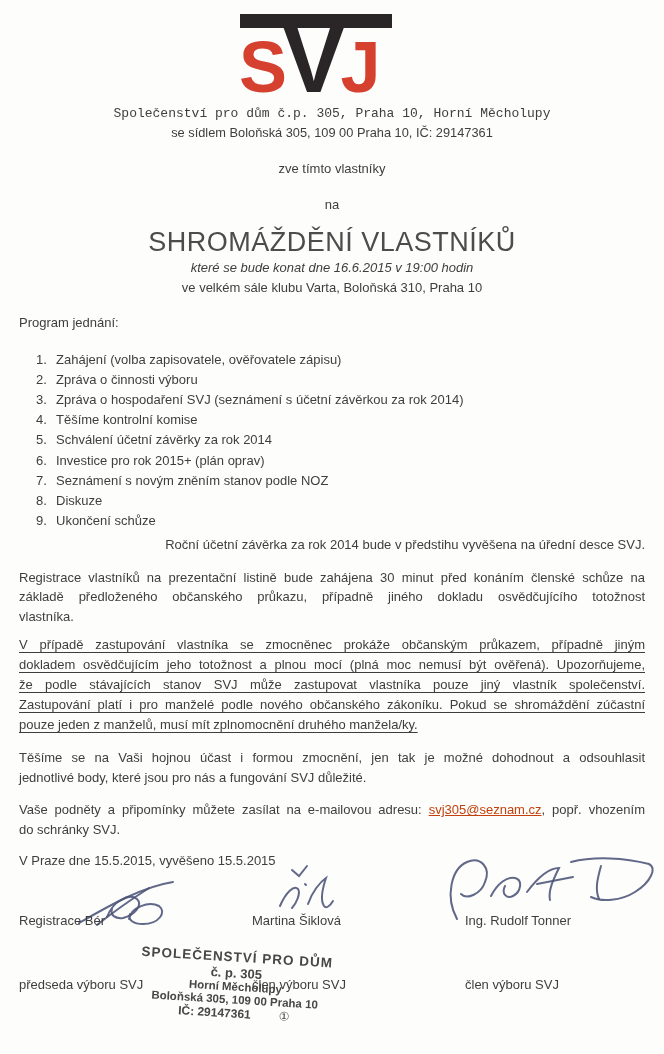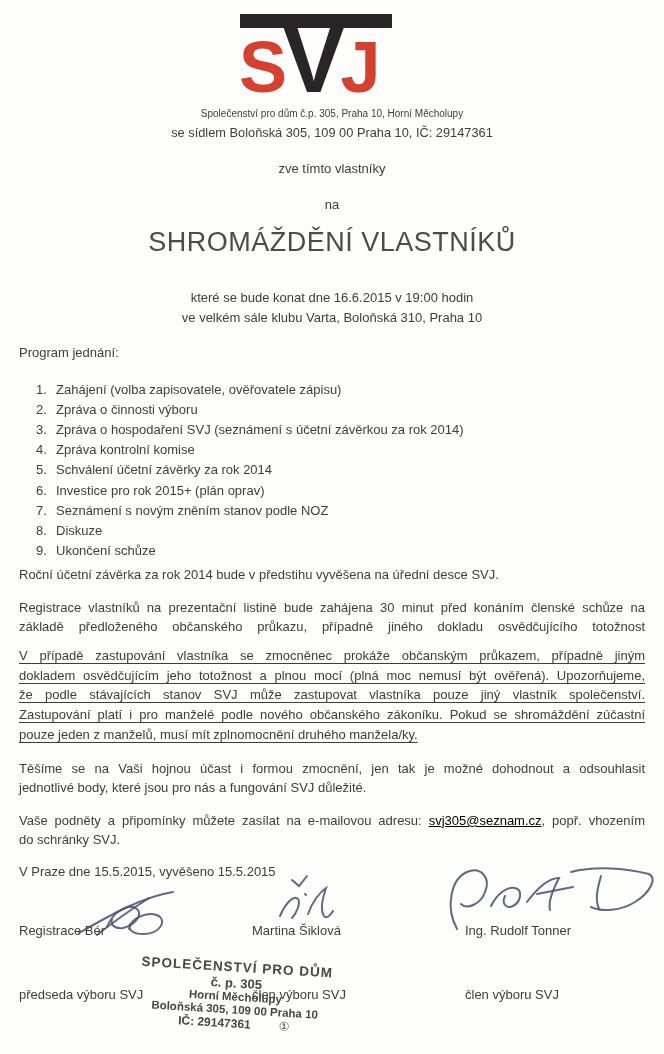--- a/index.html
+++ b/index.html
@@ -18,44 +18,44 @@
   
   .logo-wrap { position: relative; width: 186px; height: 90px; margin: 8px auto 0; }
   .logo-bar { position: absolute; top: 6px; left: 1px; width: 152px; height: 14px; background: #2a2526; }
   .logo-letters { position: absolute; left: 0; bottom: 4px; display: flex; align-items: flex-end; }
   .logo-letters span { display: block; font-weight: bold; line-height: 0.74; }
   .logo-s { font-size: 72px; color: #d6402f; }
   .logo-v { font-size: 92px; color: #2a2526; margin-left: -4px; }
   .logo-j { font-size: 72px; color: #d6402f; margin-left: -4px; }
   
   .center { text-align: center; }
-  .org1 { margin-top: 6px; line-height: 19px; font-size: 10px; }
+  .org1 { margin-top: 6px; line-height: 19px; font-size: 13px; font-family: Liberation Mono, monospace; }
   .org2 { line-height: 19px; font-size: 12.8px; }
   .zve { margin-top: 17px; line-height: 19px; }
   .na  { margin-top: 17px; line-height: 19px; }
   .doc-title { margin-top: 12px; font-size: 27px; line-height: 32px; color: #4c4c4c; letter-spacing: 0.5px; font-weight: 400; }
-  .when  { margin-top: 30px; line-height: 19.5px; }
+  .when  { line-height: 19.5px; font-style: italic; }
   .where { line-height: 19.5px; }
   
   .program-heading { margin-top: 16px; line-height: 19.5px; }
   .agenda { margin-top: 17px; list-style: none; }
   .agenda li { display: flex; line-height: 20.2px; }
   .agenda .num { width: 20px; margin-left: 17px; text-align: left; flex: none; }
   .agenda .txt { }
   
   .para { }
   .line { line-height: 19.5px; }
   .just { text-align: justify; text-align-last: justify; }
-  .p1 { margin-top: 4px; }
+  .p1 { margin-top: 4px; text-align: right; }
   .p2 { margin-top: 13px; }
   .p3 { margin-top: 9px; }
   .p3 .line { line-height: 19.8px; text-decoration: underline; text-underline-offset: 3px; }
   .p4 { margin-top: 14px; }
   .p5 { margin-top: 13px; }
-  .p5 a { color: #000000; text-decoration: underline; }
+  .p5 a { color: #c2410c; text-decoration: underline; }
   .date-line { margin-top: 12px; line-height: 19.5px; }
   
   .sig-area { position: relative; margin-top: 6px; height: 150px; }
   .sig-col { position: absolute; top: 34px; }
   .sig-col .sig-name { line-height: 20px; }
   .sig-col .sig-role { line-height: 20px; margin-top: 44px; }
   .sig-col1 { left: 0; }
   .sig-col2 { left: 233px; }
   .sig-col3 { left: 446px; }
   .sig-svg { position: absolute; pointer-events: none; }
@@ -106,21 +106,21 @@
     <li>
         <span class="num">2.</span>
         <span class="txt">Zpráva o činnosti výboru</span>
       </li>
     <li>
         <span class="num">3.</span>
         <span class="txt">Zpráva o hospodaření SVJ (seznámení s účetní závěrkou za rok 2014)</span>
       </li>
     <li>
         <span class="num">4.</span>
-        <span class="txt">Zpráva kontrolní komise</span>
+        <span class="txt">Těšíme kontrolní komise</span>
       </li>
     <li>
         <span class="num">5.</span>
         <span class="txt">Schválení účetní závěrky za rok 2014</span>
       </li>
     <li>
         <span class="num">6.</span>
         <span class="txt">Investice pro rok 2015+ (plán oprav)</span>
       </li>
     <li>
@@ -137,20 +137,21 @@
       </li>
   </ul>
 
   <div class="para p1">
     <div class="line">Roční účetní závěrka za rok 2014 bude v předstihu vyvěšena na úřední desce SVJ.</div>
   </div>
 
   <div class="para p2">
     <div class="line just">Registrace vlastníků na prezentační listině bude zahájena 30 minut před konáním členské schůze na</div>
     <div class="line just">základě předloženého občanského průkazu, případně jiného dokladu osvědčujícího totožnost</div>
+    <div class="line">vlastníka.</div>
   </div>
 
   <div class="para p3">
     <div class="line just">V případě zastupování vlastníka se zmocněnec prokáže občanským průkazem, případně jiným</div>
     <div class="line just">dokladem osvědčujícím jeho totožnost a plnou mocí (plná moc nemusí být ověřená). Upozorňujeme,</div>
     <div class="line just">že podle stávajících stanov SVJ může zastupovat vlastníka pouze jiný vlastník společenství.</div>
     <div class="line just">Zastupování platí i pro manželé podle nového občanského zákoníku. Pokud se shromáždění zúčastní</div>
     <div class="line">pouze jeden z manželů, musí mít zplnomocnění druhého manžela/ky.</div>
   </div>
 

